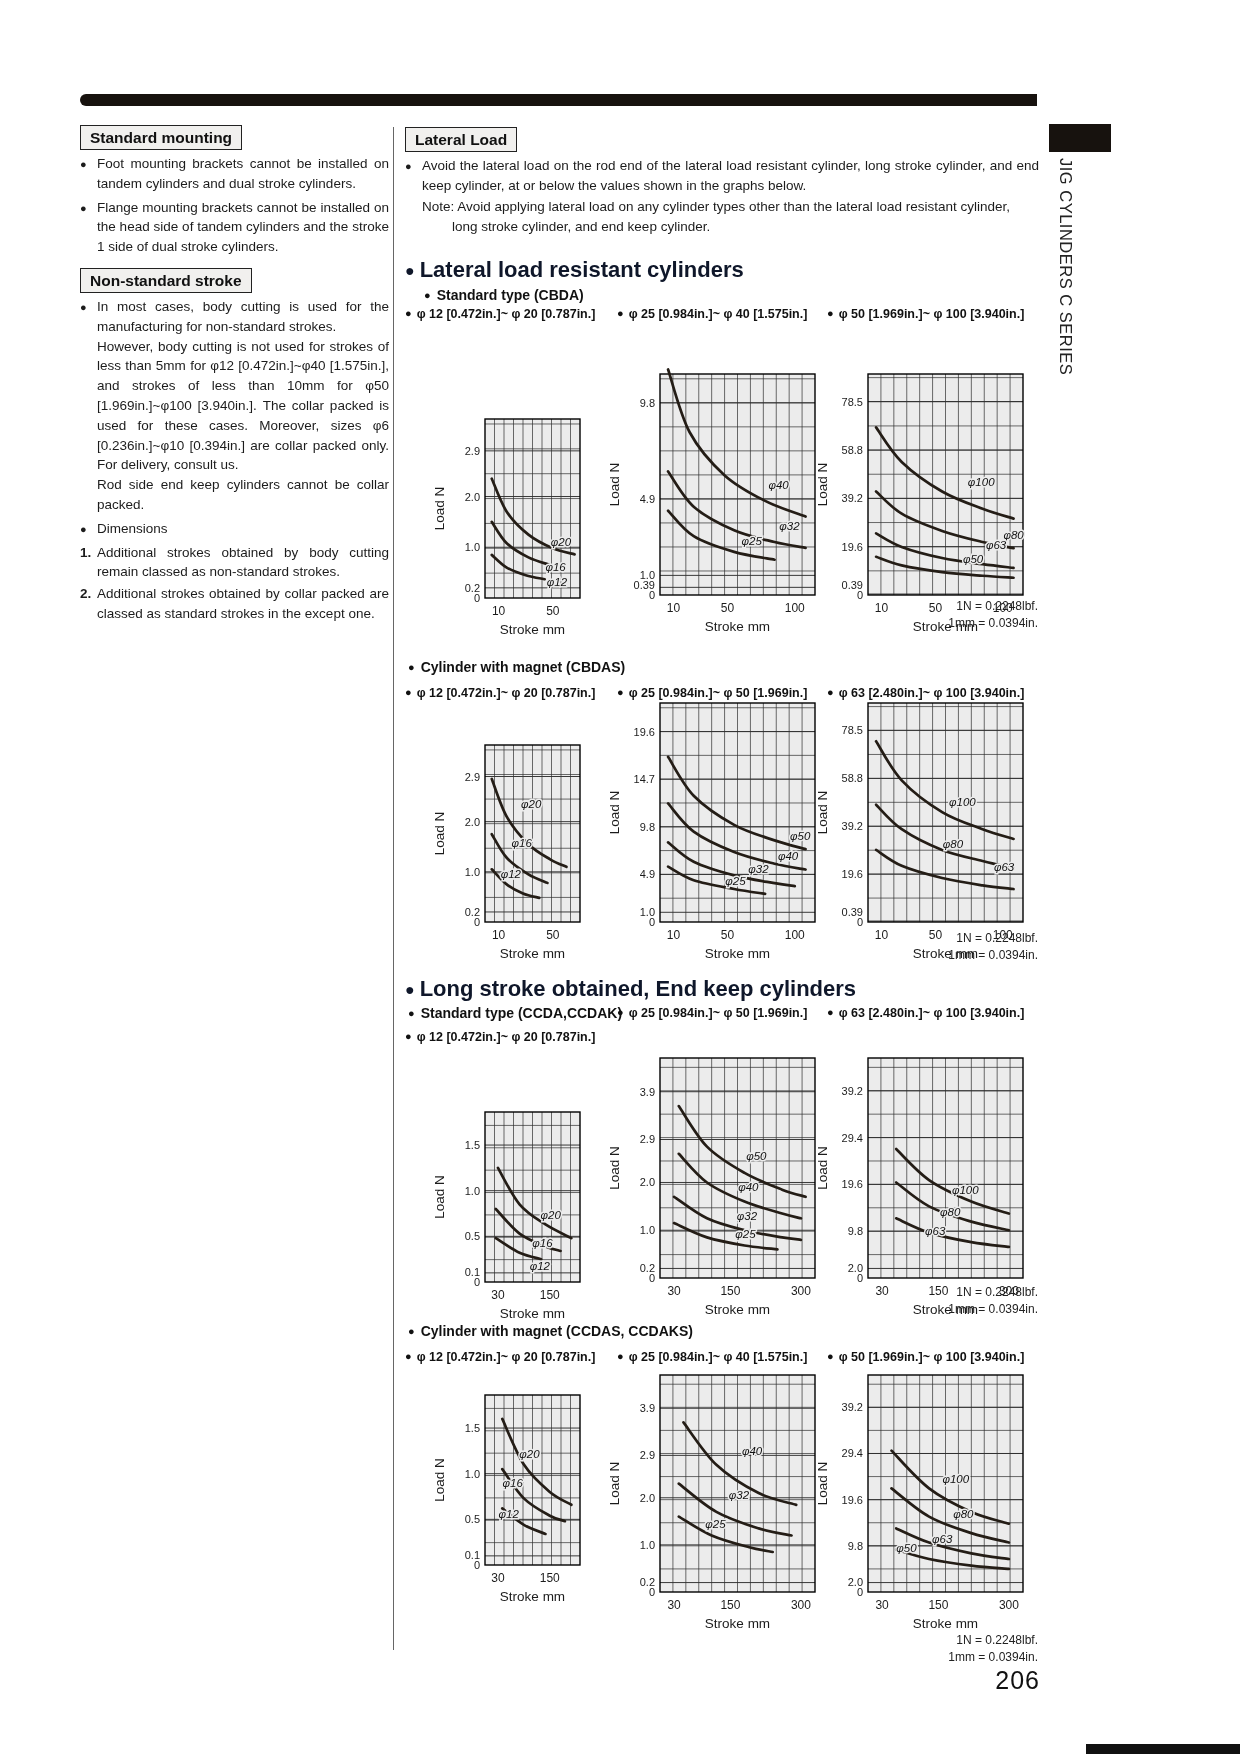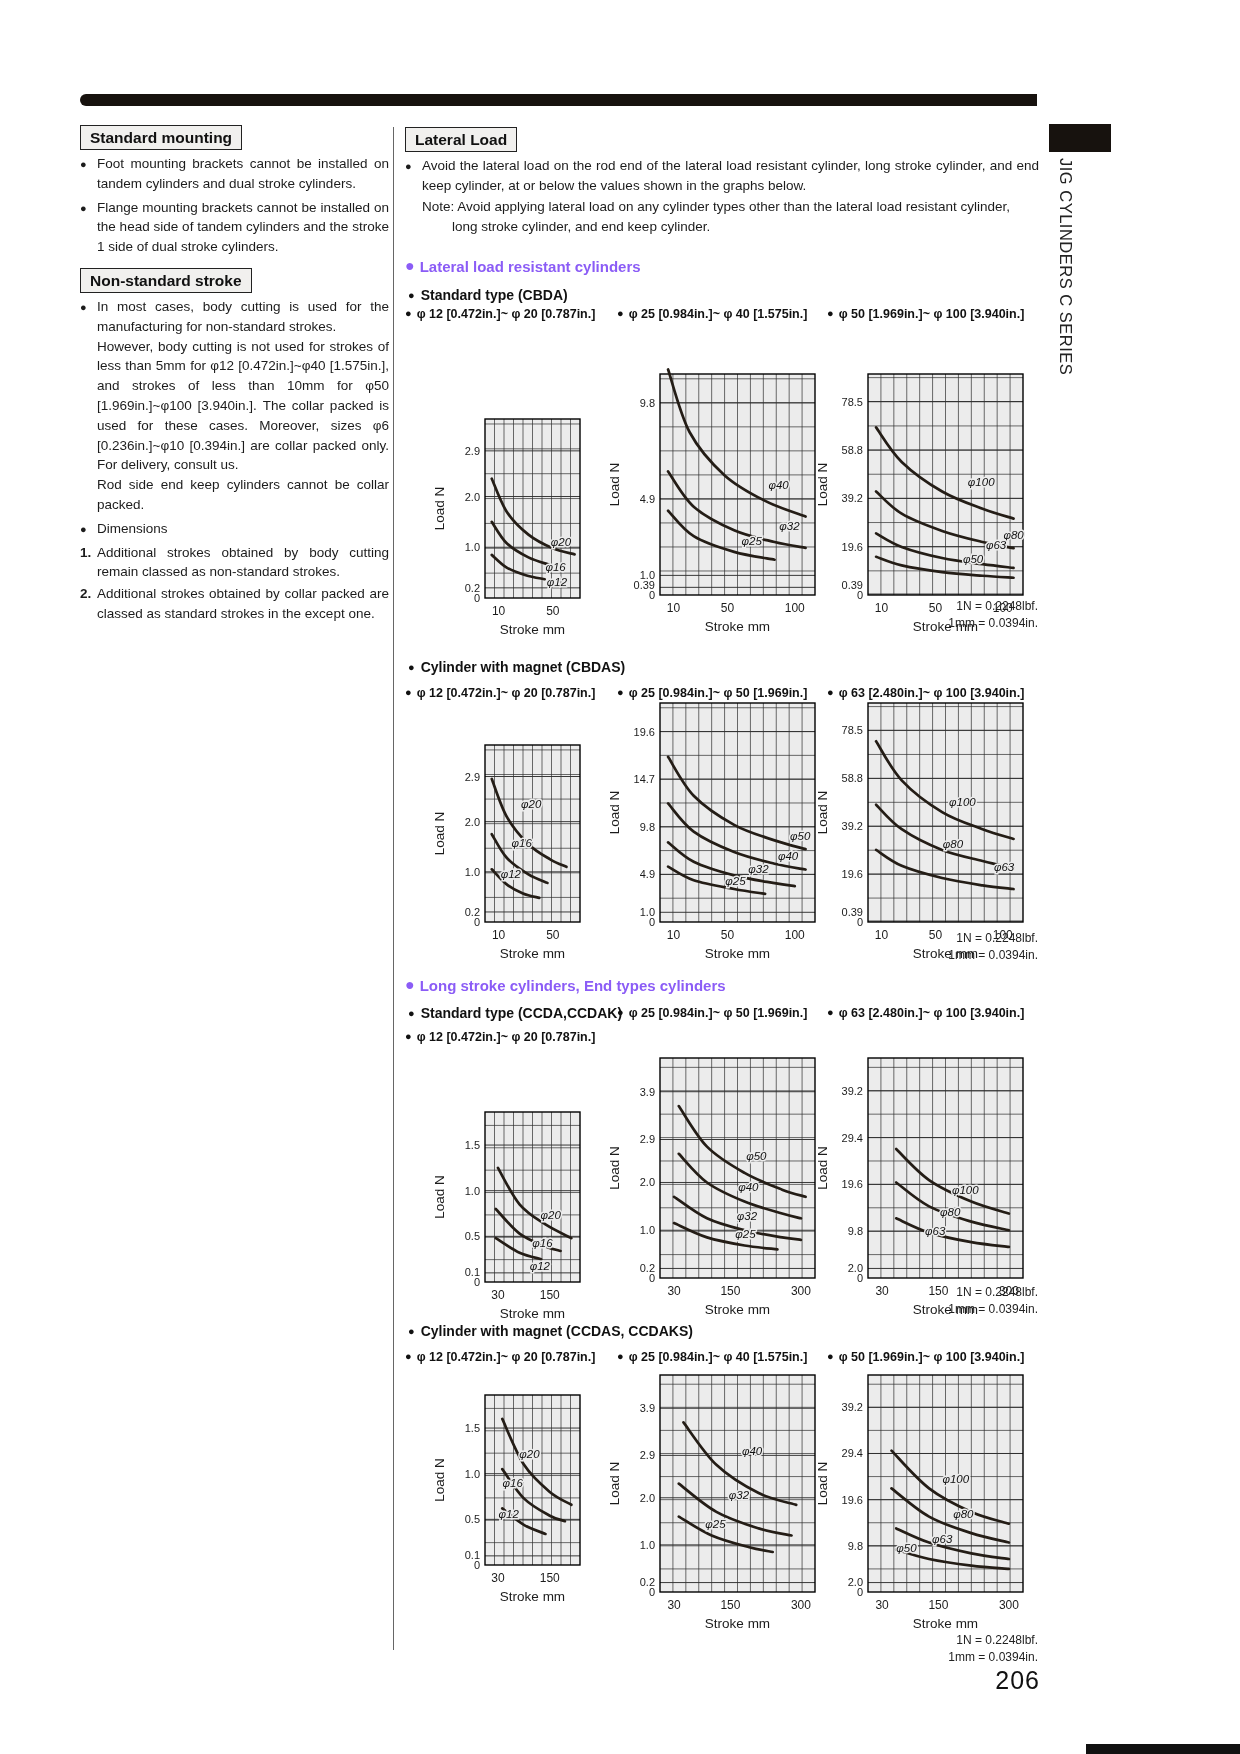--- a/index.html
+++ b/index.html
@@ -13,21 +13,21 @@
   .bottombar{left:1086px;top:1744px;width:154px;height:10px;background:#111;}
   .boxhead{border:1.6px solid #222;background:#f1f0ee;font-weight:bold;font-size:15.5px;
            padding:0 9px;height:23px;line-height:23px;display:inline-block;color:#111;}
   .leftcol{left:80px;top:125px;width:309px;}
   .para{position:relative;padding-left:17px;text-align:justify;font-size:13.5px;line-height:19.8px;margin:4px 0;}
   .para.b::before{content:"●";position:absolute;left:0;top:1px;font-size:11px;}
   .pre{white-space:pre-line;}
   .numitem{display:flex;font-size:13.5px;line-height:19.8px;text-align:justify;margin:2px 0;}
   .numitem .n{width:17px;font-weight:bold;flex:none;}
   .mt{margin-top:7px;}
-  .sechead{font-size:15px;font-weight:bold;color:#8b5cf6;}
+  .sechead{font-size:22px;font-weight:bold;color:#0f172a;}
   .sechead::before{content:"●";font-size:16px;margin-right:5px;vertical-align:1px;}
   .subhead{font-size:14px;font-weight:bold;color:#111;}
   .subhead::before{content:"●";font-size:11px;margin-right:6px;vertical-align:1px;}
   .range{font-size:12.5px;font-weight:bold;color:#111;white-space:nowrap;}
   .range::before{content:"●";font-size:11px;margin-right:5px;vertical-align:1px;}
   .unitnote{font-size:12px;line-height:17px;text-align:right;color:#222;}
   .pageno{font-size:25px;letter-spacing:1px;color:#111;}
   .introwrap{font-size:13.5px;line-height:20px;}
   .notep{padding-left:47px;text-indent:-30px;margin-top:1px;font-size:13.5px;line-height:20px;}
   svg text{font-family:"Liberation Sans",sans-serif;fill:#1c1c1c;}
@@ -64,21 +64,21 @@
   </div>
 </div>
 
 <div class="abs boxhead" style="left:405px;top:127px;">Lateral Load</div>
 <div class="abs introwrap" style="left:405px;top:156px;width:634px;">
   <div class="para b" style="margin:0;">Avoid the lateral load on the rod end of the lateral load resistant cylinder, long stroke cylinder, and end keep cylinder, at or below the values shown in the graphs below.</div>
   <div class="notep">Note: Avoid applying lateral load on any cylinder types other than the lateral load resistant cylinder, long stroke cylinder, and end keep cylinder.</div>
 </div>
 
 <div class="abs sechead" style="left:405px;top:257px;">Lateral load resistant cylinders</div>
-<div class="abs subhead" style="left:408px;top:287px;">Standard type (CBDA)</div>
+<div class="abs subhead" style="left:424px;top:287px;">Standard type (CBDA)</div>
 <span class="abs range" style="left:405px;top:307px;">φ 12 [0.472in.]~ φ 20 [0.787in.]</span>
 <span class="abs range" style="left:617px;top:307px;">φ 25 [0.984in.]~ φ 40 [1.575in.]</span>
 <span class="abs range" style="left:827px;top:307px;">φ 50 [1.969in.]~ φ 100 [3.940in.]</span>
 
 <div class="abs" id="ch-r1c1" style="left: 413px; top: 405px;"><svg width="193" height="245" style="overflow:visible">
       <rect x="72" y="14" width="95" height="179" fill="#ececec"></rect>
       <line x1="81.5" y1="14" x2="81.5" y2="193" stroke="#2e2e2e" stroke-width="0.7"></line>
       <line x1="91" y1="14" x2="91" y2="193" stroke="#2e2e2e" stroke-width="0.7"></line>
       <line x1="100.5" y1="14" x2="100.5" y2="193" stroke="#2e2e2e" stroke-width="0.7"></line>
       <line x1="110" y1="14" x2="110" y2="193" stroke="#2e2e2e" stroke-width="0.7"></line>
@@ -350,21 +350,21 @@
       <text class="xtick" x="206.78260869565216" y="250">100</text>
       <text class="axname" x="149.5" y="269">Stroke mm</text>
       <text class="axname" transform="rotate(-90 26 123.5)" x="26" y="128.5">Load N</text>
     </svg></div>
 
 <div class="abs unitnote" style="right:202px;top:930px;">
   <div>1N = 0.2248lbf.</div>
   <div>1mm = 0.0394in.</div>
 </div>
 
-<div class="abs sechead" style="left:405px;top:976px;">Long stroke cylinders, End types cylinders</div>
+<div class="abs sechead" style="left:405px;top:976px;">Long stroke obtained, End keep cylinders</div>
 <div class="abs subhead" style="left:408px;top:1005px;">Standard type (CCDA,CCDAK)</div>
 <span class="abs range" style="left:617px;top:1006px;">φ 25 [0.984in.]~ φ 50 [1.969in.]</span>
 <span class="abs range" style="left:827px;top:1006px;">φ 63 [2.480in.]~ φ 100 [3.940in.]</span>
 <span class="abs range" style="left:405px;top:1030px;">φ 12 [0.472in.]~ φ 20 [0.787in.]</span>
 
 <div class="abs" id="ch-r3c1" style="left: 413px; top: 1098px;"><svg width="193" height="236" style="overflow:visible">
       <rect x="72" y="14" width="95" height="170" fill="#ececec"></rect>
       <line x1="81.5" y1="14" x2="81.5" y2="184" stroke="#2e2e2e" stroke-width="0.7"></line>
       <line x1="91" y1="14" x2="91" y2="184" stroke="#2e2e2e" stroke-width="0.7"></line>
       <line x1="100.5" y1="14" x2="100.5" y2="184" stroke="#2e2e2e" stroke-width="0.7"></line>

